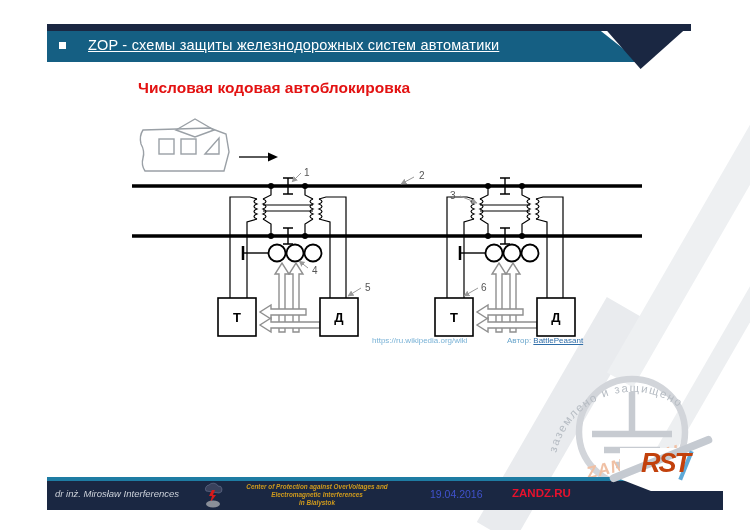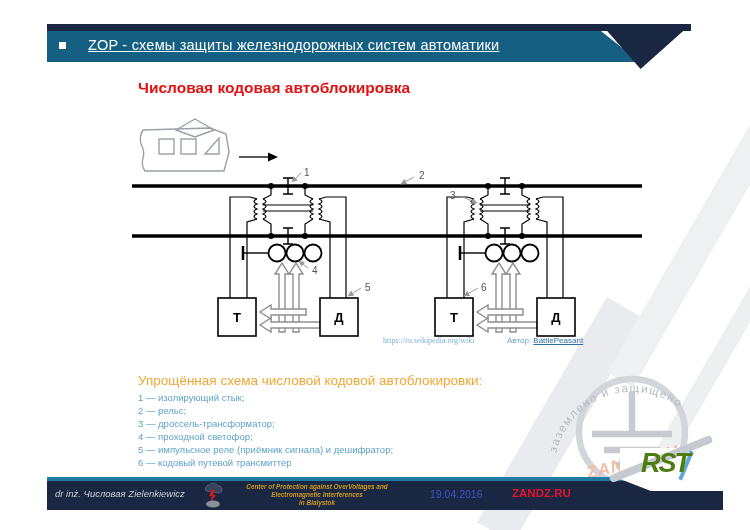--- a/index.html
+++ b/index.html
@@ -17,21 +17,21 @@
   .hdr-bar{position:absolute;left:47px;top:31px;width:593px;height:31px;background:#155f83;
            clip-path:polygon(0 0,93.4% 0,100% 100%,0 100%);}
   .hdr-ribbon{position:absolute;left:601px;top:24px;width:90px;height:45px;background:#1a2742;
            clip-path:polygon(0 0,100% 0,44% 100%);}
   .hdr-bullet{position:absolute;left:59px;top:42px;width:7px;height:7px;background:#ffffff;}
   .hdr-title{position:absolute;left:88px;top:37px;color:#ffffff;font-size:14.5px;letter-spacing:.2px;text-decoration:underline;}
 
   .slide-title{position:absolute;left:138px;top:79px;color:#e31212;font-size:15.5px;font-weight:bold;}
 
   
-  .wiki-link{position:absolute;left:383px;top:336px;font-size:8px;color:#79b2d6;text-decoration:none;font-family:Liberation Serif, serif;}
+  .wiki-link{position:absolute;left:372px;top:336px;font-size:8px;color:#79b2d6;text-decoration:none;}
   .author-wrap{position:absolute;left:507px;top:336px;font-size:8px;color:#6aa6cc;}
   .author-wrap a{color:#2e6da8;font-weight:normal;text-decoration:underline;}
 
   
   .legend-heading{position:absolute;left:138px;top:373px;font-size:13.5px;color:#f2a735;}
   .legend-list{position:absolute;left:138px;top:391px;}
   .legend-item{font-size:9.5px;line-height:13px;color:#5ba3c9;}
 
   
   .ftr-teal{position:absolute;left:47px;top:477px;width:612px;height:4px;background:#1e7ca3;}
@@ -41,21 +41,21 @@
   .ftr-org{position:absolute;left:228px;top:483px;width:178px;text-align:center;
            font-size:6.4px;line-height:8px;font-style:italic;font-weight:bold;color:#cf9a1d;}
   .ftr-date{position:absolute;left:430px;top:488px;color:#4052cc;font-size:10.5px;}
   .ftr-site{position:absolute;left:512px;top:487px;color:#e8112d;font-size:11.5px;font-weight:bold;text-decoration:none;}
   .ftr-notch{position:absolute;left:620px;top:448px;width:103px;height:43px;background:#ffffff;
            clip-path:polygon(0 0,100% 0,100% 100%,30% 100%,0 72%);}
   .rst-swoosh{position:absolute;left:606px;top:455px;width:110px;height:8px;background:#c5cad1;
            transform:rotate(-22deg);border-radius:4px;}
   .rst-slash{position:absolute;left:684px;top:450px;width:4px;height:31px;background:#5ea9d8;transform:rotate(22deg);}
   .rst-logo{position:absolute;left:641px;top:448px;font-size:27px;font-weight:bold;font-style:italic;
-           color:#4d7c0f;letter-spacing:-2px;}
+           color:#c2410c;letter-spacing:-2px;}
   .ftr-page{position:absolute;left:653px;top:491px;width:32px;text-align:center;color:#ffffff;font-size:11px;margin-top:36px;}
 
   svg{position:absolute;left:0;top:0;}
   .z1{z-index:1}.z2{z-index:2}.z3{z-index:3}.z4{z-index:4}.z5{z-index:5}
 </style>
 </head>
 <body>
 
 <div id="slide">
 
@@ -214,33 +214,24 @@
   <div class="hdr-bullet z4"></div>
   <div class="hdr-title z4">ZOP - схемы защиты железнодорожных систем автоматики</div>
 
   <div class="slide-title z3">Числовая кодовая автоблокировка</div>
 
   <a href="#" class="wiki-link z3">https://ru.wikipedia.org/wiki</a>
   <span class="author-wrap z3">
     <span>Автор: </span><a href="#">BattlePeasant</a>
   </span>
 
-  <div class="legend-heading z3">Упрощённая схема числовой кодовой автоблокировки:</div>
-  <div class="legend-list z3">
-    <div class="legend-item">1 — изолирующий стык;</div>
-    <div class="legend-item">2 — рельс;</div>
-    <div class="legend-item">3 — дроссель-трансформатор;</div>
-    <div class="legend-item">4 — проходной светофор;</div>
-    <div class="legend-item">5 — импульсное реле (приёмник сигнала) и дешифратор;</div>
-    <div class="legend-item">6 — кодовый путевой трансмиттер</div>
-  </div>
 
   <div class="ftr-teal z3"></div>
   <div class="ftr-bar z3"></div>
-  <div class="ftr-author z4">dr inż. Числовая Zielenkiewicz</div>
+  <div class="ftr-author z4">dr inż. Mirosław Interferences</div>
   <svg class="ftr-icon z4" width="22" height="27" viewBox="0 0 22 27">
     <path d="M4,9 a4,4 0 0 1 3,-6 a5,4 0 0 1 9,1 a3.5,3.5 0 0 1 1,7 Z" fill="#39415c" stroke="#6a7390" stroke-width="0.6"></path>
     <polygon points="10,8 13,8 11,13 14,13 8,21 10,14 7,14" fill="#d61a1a"></polygon>
     <ellipse cx="11" cy="22" rx="7" ry="3.5" fill="#8a8f99"></ellipse>
   </svg>
   <div class="ftr-org z4">
     <div>Center of Protection against OverVoltages and</div>
     <div>Electromagnetic Interferences</div>
     <div>in Bialystok</div>
   </div>

